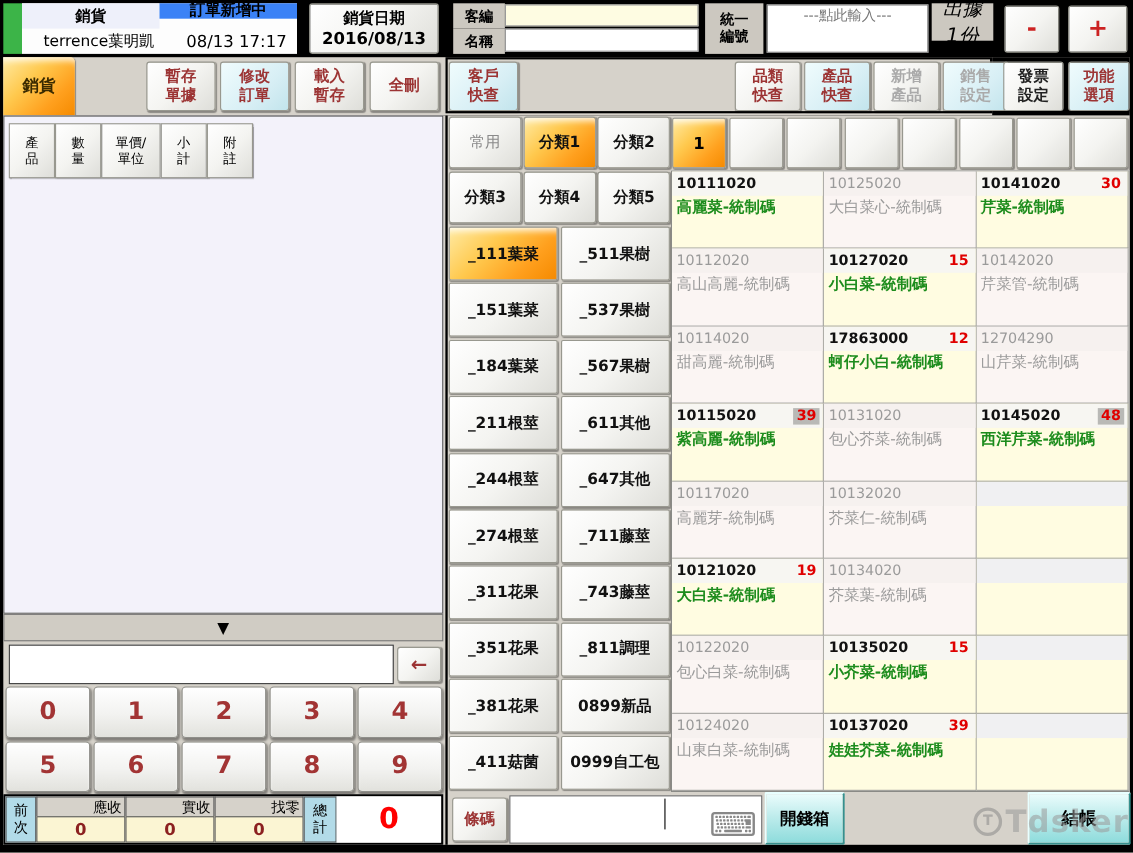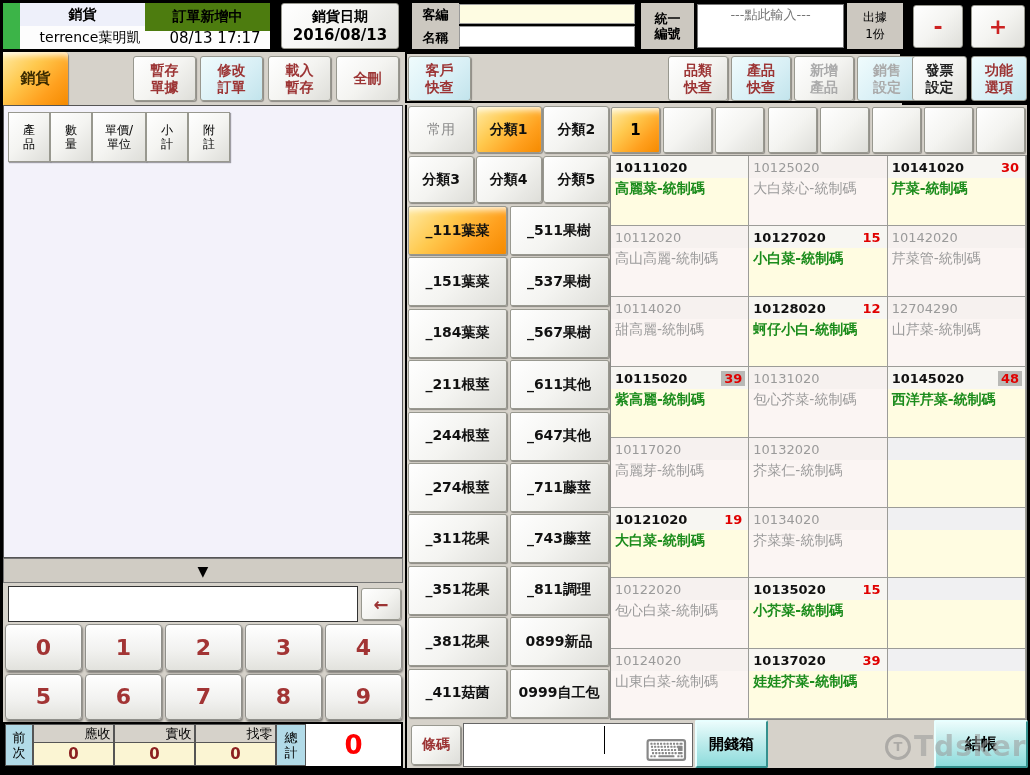--- a/index.html
+++ b/index.html
@@ -54,36 +54,36 @@
   .vlabel{background:#b2dbe8;display:flex;align-items:center;justify-content:center;
        font-size:13px;border:1px solid #555;box-sizing:border-box;}
 </style>
 </head>
 <body>
 
 <div id="top" class="abs" style="left:0;top:0;width:1030px;height:52px;background:#000;">
   <div class="abs" style="left:3px;top:3px;width:17px;height:46px;background:#3cb448;"></div>
   <div class="abs" style="left:20px;top:3px;width:250px;height:46px;background:#fdfdfd;">
     <div class="abs" style="left:0;top:0;width:125px;height:23px;background:#eef0fa;display:flex;align-items:center;justify-content:center;font-size:14px;font-weight:bold;">銷貨</div>
-    <div class="abs" style="left:125px;top:0;width:125px;height:28px;background:#4d7c0f;display:flex;align-items:center;justify-content:center;font-size:14px;font-weight:bold;">訂單新增中</div>
+    <div class="abs" style="left:125px;top:0;width:125px;height:14px;background:#3b82f6;display:flex;align-items:center;justify-content:center;font-size:14px;font-weight:bold;">訂單新增中</div>
     <div class="abs" style="left:0;top:23px;width:140px;height:23px;display:flex;align-items:center;justify-content:center;font-size:14px;">terrence葉明凱</div>
     <div class="abs" style="left:140px;top:23px;width:110px;height:23px;display:flex;align-items:center;justify-content:center;font-size:15px;">08/13 17:17</div>
   </div>
   <div class="abs btn" style="left:281px;top:3px;width:118px;height:46px;flex-direction:column;font-weight:bold;">
     <span style="font-size:14px;">銷貨日期</span>
     <span style="font-size:15px;">2016/08/13</span>
   </div>
   <div class="abs graylabel" style="left:412px;top:3px;width:47px;height:23px;">客編</div>
   <div class="abs graylabel" style="left:412px;top:26px;width:47px;height:23px;">名稱</div>
   <input class="abs" style="left: 459px; top: 4px; width: 176px; height: 20px; background: rgb(254, 252, 226); border: 1px solid rgb(153, 153, 153); padding: 0px 3px; box-sizing: border-box;" value="">
   <input class="abs" style="left: 459px; top: 26px; width: 176px; height: 21px; background: rgb(255, 255, 255); border: 1px solid rgb(153, 153, 153); padding: 0px 3px; box-sizing: border-box;" value="">
   <div class="abs graylabel two-line" style="left:641px;top:3px;width:53px;height:46px;">統一
 編號</div>
   <input class="abs" style="left: 697px; top: 4px; width: 147px; height: 44px; background: rgb(255, 255, 255); border: 1px solid rgb(119, 119, 119); padding: 0px 4px 24px; box-sizing: border-box; text-align: center; font-size: 13px; color: rgb(51, 51, 51);" placeholder="---點此輸入---">
-  <div class="abs graylabel" style="left:847px;top:3px;width:56px;height:46px;flex-direction:column;font-weight:normal;font-size:12px;">
+  <div class="abs graylabel" style="left:847px;top:3px;width:56px;height:34px;flex-direction:column;font-weight:normal;font-size:18px;font-style:italic;">
     <span>出據</span>
     <span>1份</span>
   </div>
   <div class="abs btn" style="left:913px;top:5px;width:50px;height:43px;color:#c22;font-size:22px;font-weight:bold;">-</div>
   <div class="abs btn" style="left:971px;top:5px;width:54px;height:43px;color:#c22;font-size:22px;font-weight:bold;">+</div>
 </div>
 
 <div id="toolbar" class="abs" style="left:3px;top:52px;width:1024px;height:53px;background:#d6d2ca;">
   <div class="abs" style="left:899px;top:0;width:125px;height:53px;background:#000;"></div>
   <div class="abs" style="left:402px;top:0;width:497px;height:51px;border:2px solid #000;box-sizing:border-box;"></div>
@@ -248,21 +248,21 @@
       </div>
       <div class="pcell inactive">
         <div class="phead">
           <div class="pcode">10114020</div>
           <div class="pcount"></div>
         </div>
         <div class="pname">甜高麗-統制碼</div>
       </div>
       <div class="pcell active">
         <div class="phead">
-          <div class="pcode">10128020</div>
+          <div class="pcode">17863000</div>
           <div class="pcount">12</div>
         </div>
         <div class="pname">蚵仔小白-統制碼</div>
       </div>
       <div class="pcell inactive">
         <div class="phead">
           <div class="pcode">12704290</div>
           <div class="pcount"></div>
         </div>
         <div class="pname">山芹菜-統制碼</div>

